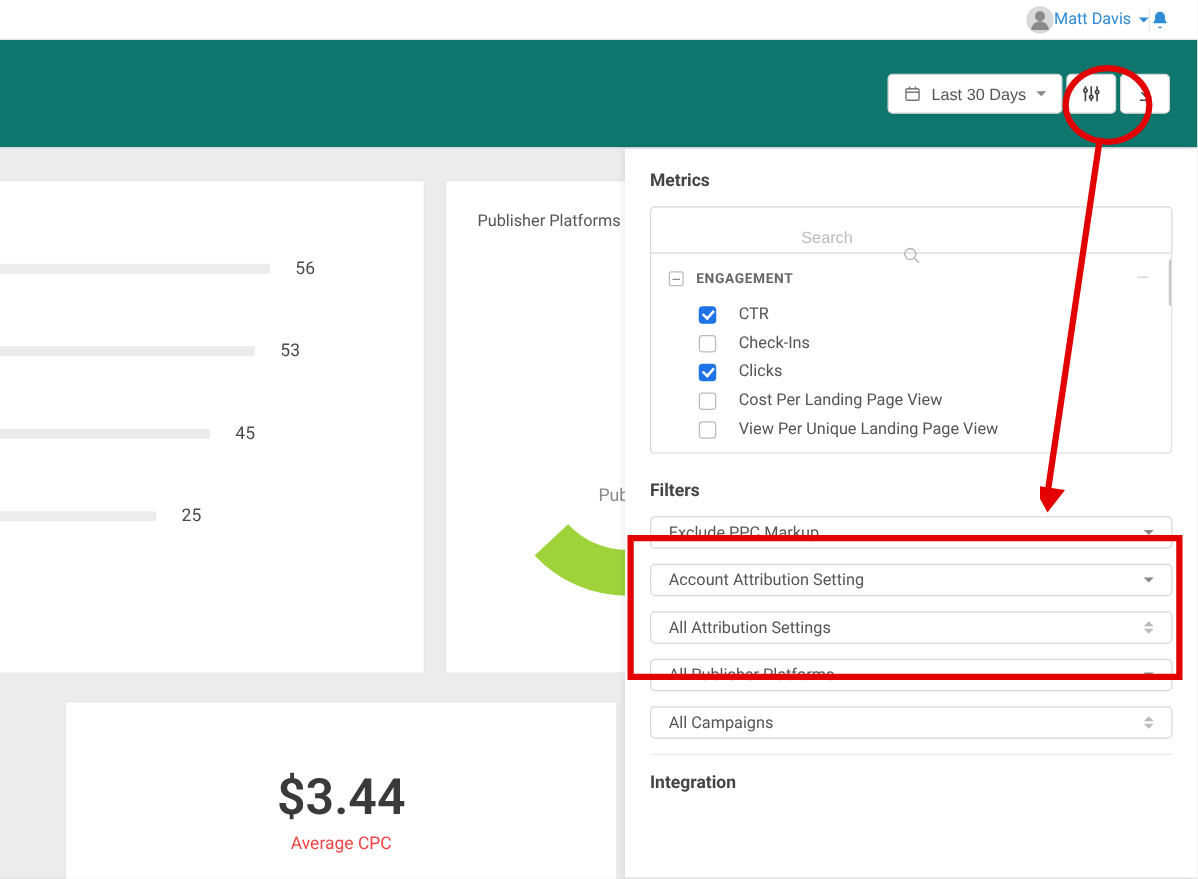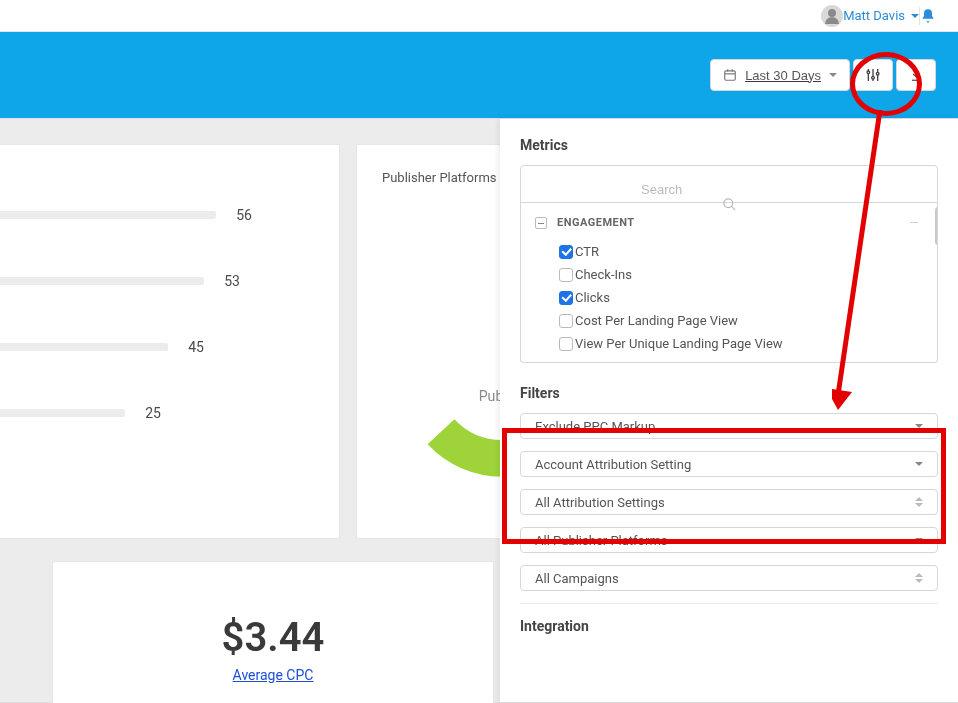--- a/index.html
+++ b/index.html
@@ -73,22 +73,21 @@
 
   
   .toolbar {
     height: 86px;
     display: flex;
     align-items: center;
     justify-content: flex-end;
     padding-right: 22px;
     gap: 3px;
     position: relative;
-    background: #0ea5e9;
-    text-decoration: underline;
+    background: #0f766e;
   }
   .date-btn {
     border: 1px solid #d7d7d7;
     background: #fff;
     border-radius: 4px;
     height: 32px;
     padding: 0 12px;
     display: flex;
     align-items: center;
     gap: 8px;
@@ -170,23 +169,22 @@
     justify-content: flex-start;
     padding-top: 52px;
   }
   .big-metric {
     font-size: 40px;
     font-weight: 600;
     color: #3a3a3a;
   }
   .metric-label {
     font-size: 14px;
-    color: #1d4ed8;
+    color: #ef4444;
     margin-top: 6px;
-    text-decoration: underline;
   }
 
   .card-mid {
     left: 356px;
     top: 25px;
     width: 340px;
     height: 395px;
     padding: 25px;
   }
   .card-title {
@@ -287,21 +285,21 @@
     right: -4px;
     top: 4px;
     width: 6px;
     height: 38px;
     background: #c9c9c9;
     border-radius: 3px;
   }
   .metric-item {
     display: flex;
     align-items: center;
-    gap: 2px;
+    gap: 18px;
     padding: 4px 0 4px 24px;
     font-size: 13px;
     color: #555;
   }
   .chk {
     width: 14px; height: 14px;
     border: 1px solid #bbb;
     border-radius: 3px;
     display: inline-flex;
     align-items: center;

